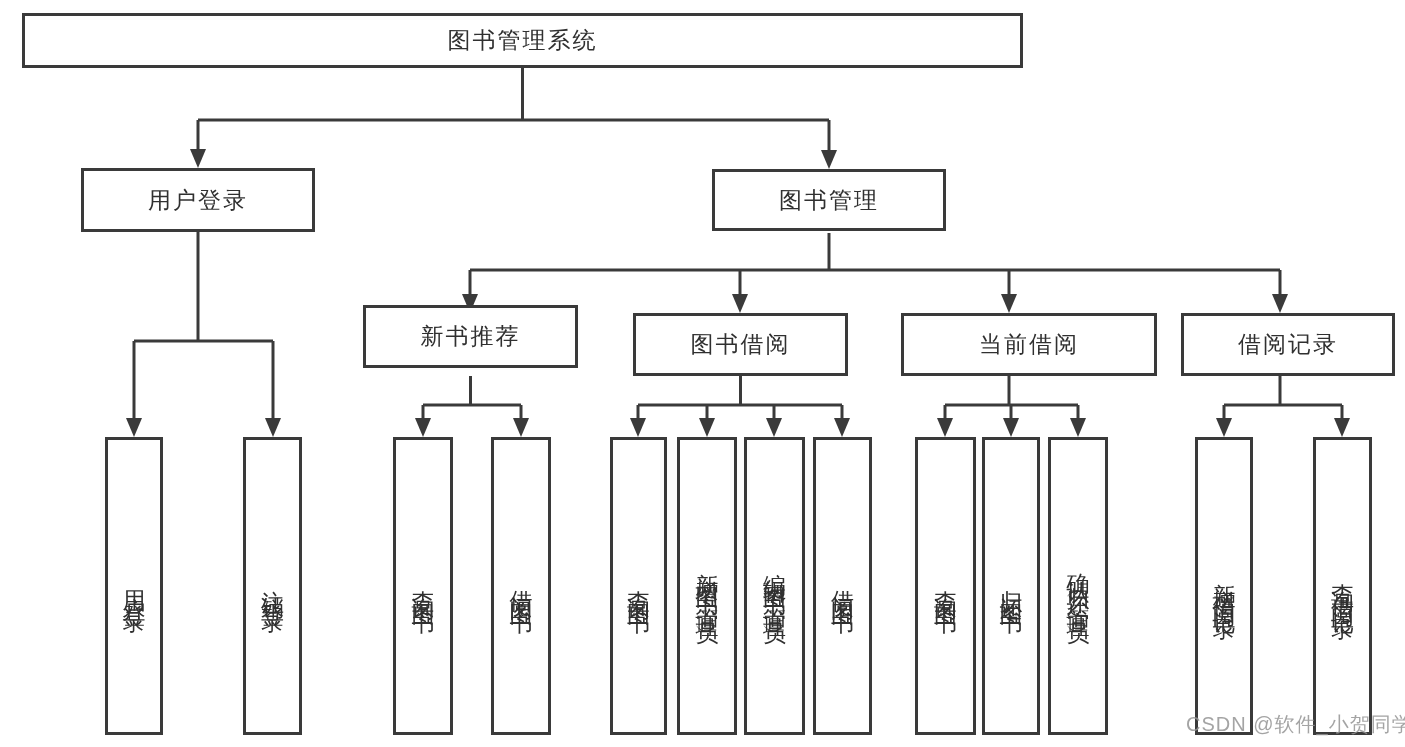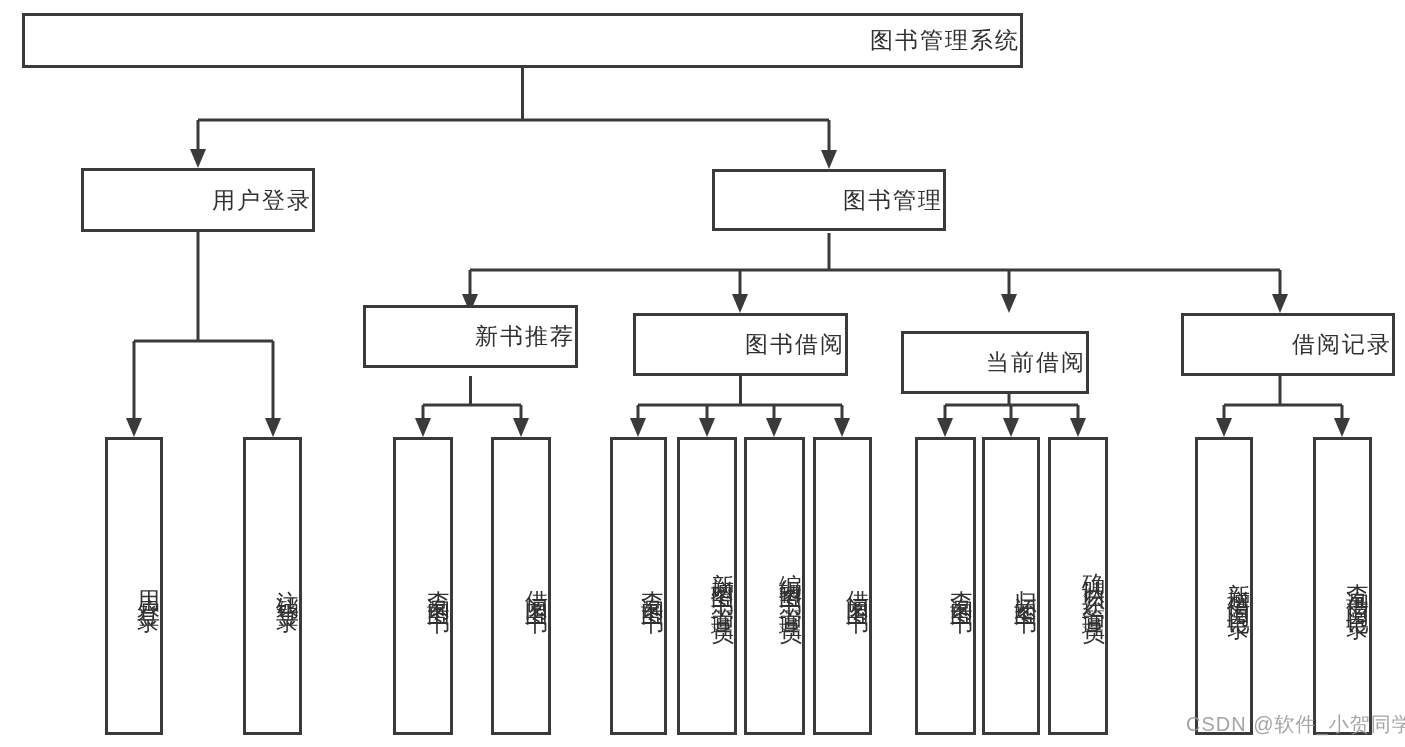--- a/index.html
+++ b/index.html
@@ -21,21 +21,21 @@
     top: 0;
     z-index: 1;
   }
   .box {
     position: absolute;
     box-sizing: border-box;
     background: #ffffff;
     border: 3px solid #3a3a3a;
     display: flex;
     align-items: center;
-    justify-content: flex-end;
+    justify-content: center;
     color: #303030;
     z-index: 2;
   }
   .h-label {
     font-size: 23px;
     letter-spacing: 2px;
     white-space: nowrap;
   }
   .v-label {
     writing-mode: vertical-rl;
@@ -44,21 +44,21 @@
     letter-spacing: 7px;
     line-height: 1;
     white-space: nowrap;
   }
   
   .n-root  { left: 22px;   top: 13px;  width: 1001px; height: 55px; }
   .n-l2a   { left: 81px;   top: 168px; width: 234px;  height: 64px; }
   .n-l2b   { left: 712px;  top: 169px; width: 234px;  height: 62px; }
   .n-l3a   { left: 363px;  top: 305px; width: 215px;  height: 63px; }
   .n-l3b   { left: 633px;  top: 313px; width: 215px;  height: 63px; }
-  .n-l3c   { left: 901px;  top: 331px; width: 188px;  height: 63px; }
+  .n-l3c   { left: 901px;  top: 313px; width: 256px;  height: 63px; }
   .n-l3d   { left: 1173px; top: 313px; width: 214px;  height: 63px; margin-left: 8px; }
   .leaf    { top: 437px; height: 298px; }
   .lf0  { left: 105px;  width: 58px; }
   .lf1  { left: 243px;  width: 59px; }
   .lf2  { left: 393px;  width: 60px; }
   .lf3  { left: 491px;  width: 60px; }
   .lf4  { left: 610px;  width: 57px; }
   .lf5  { left: 677px;  width: 60px; }
   .lf6  { left: 744px;  width: 61px; }
   .lf7  { left: 813px;  width: 59px; }

